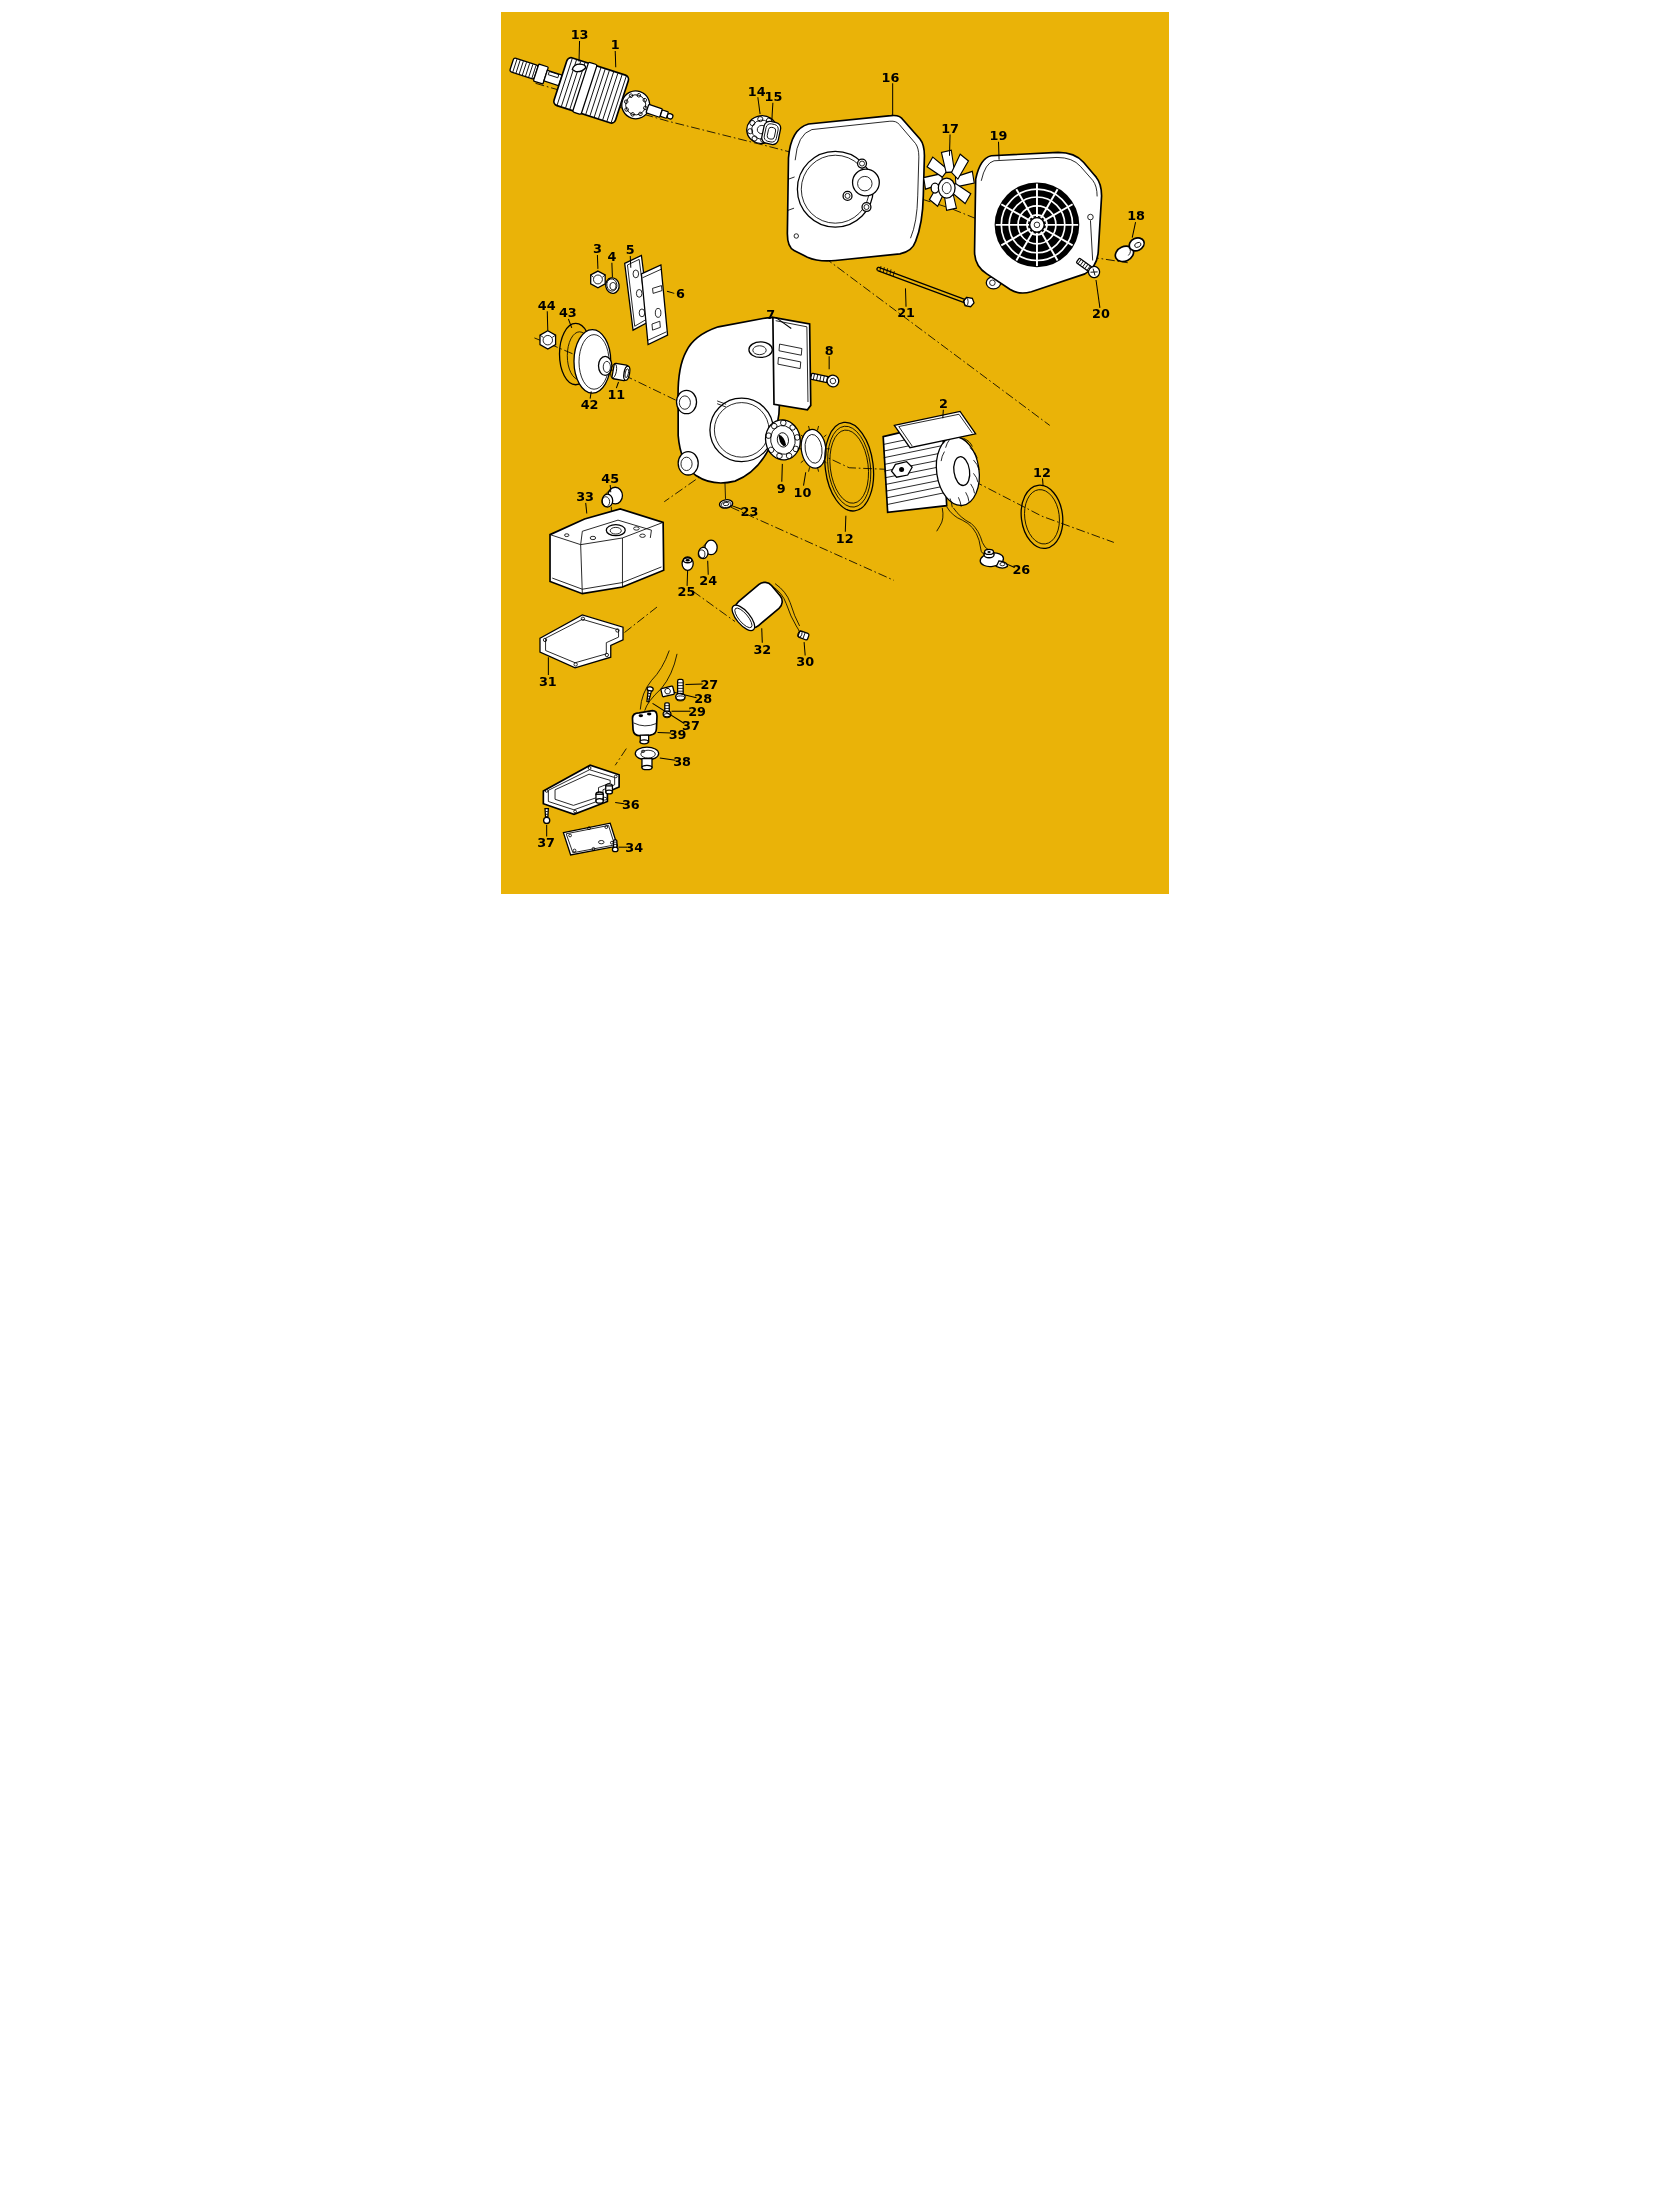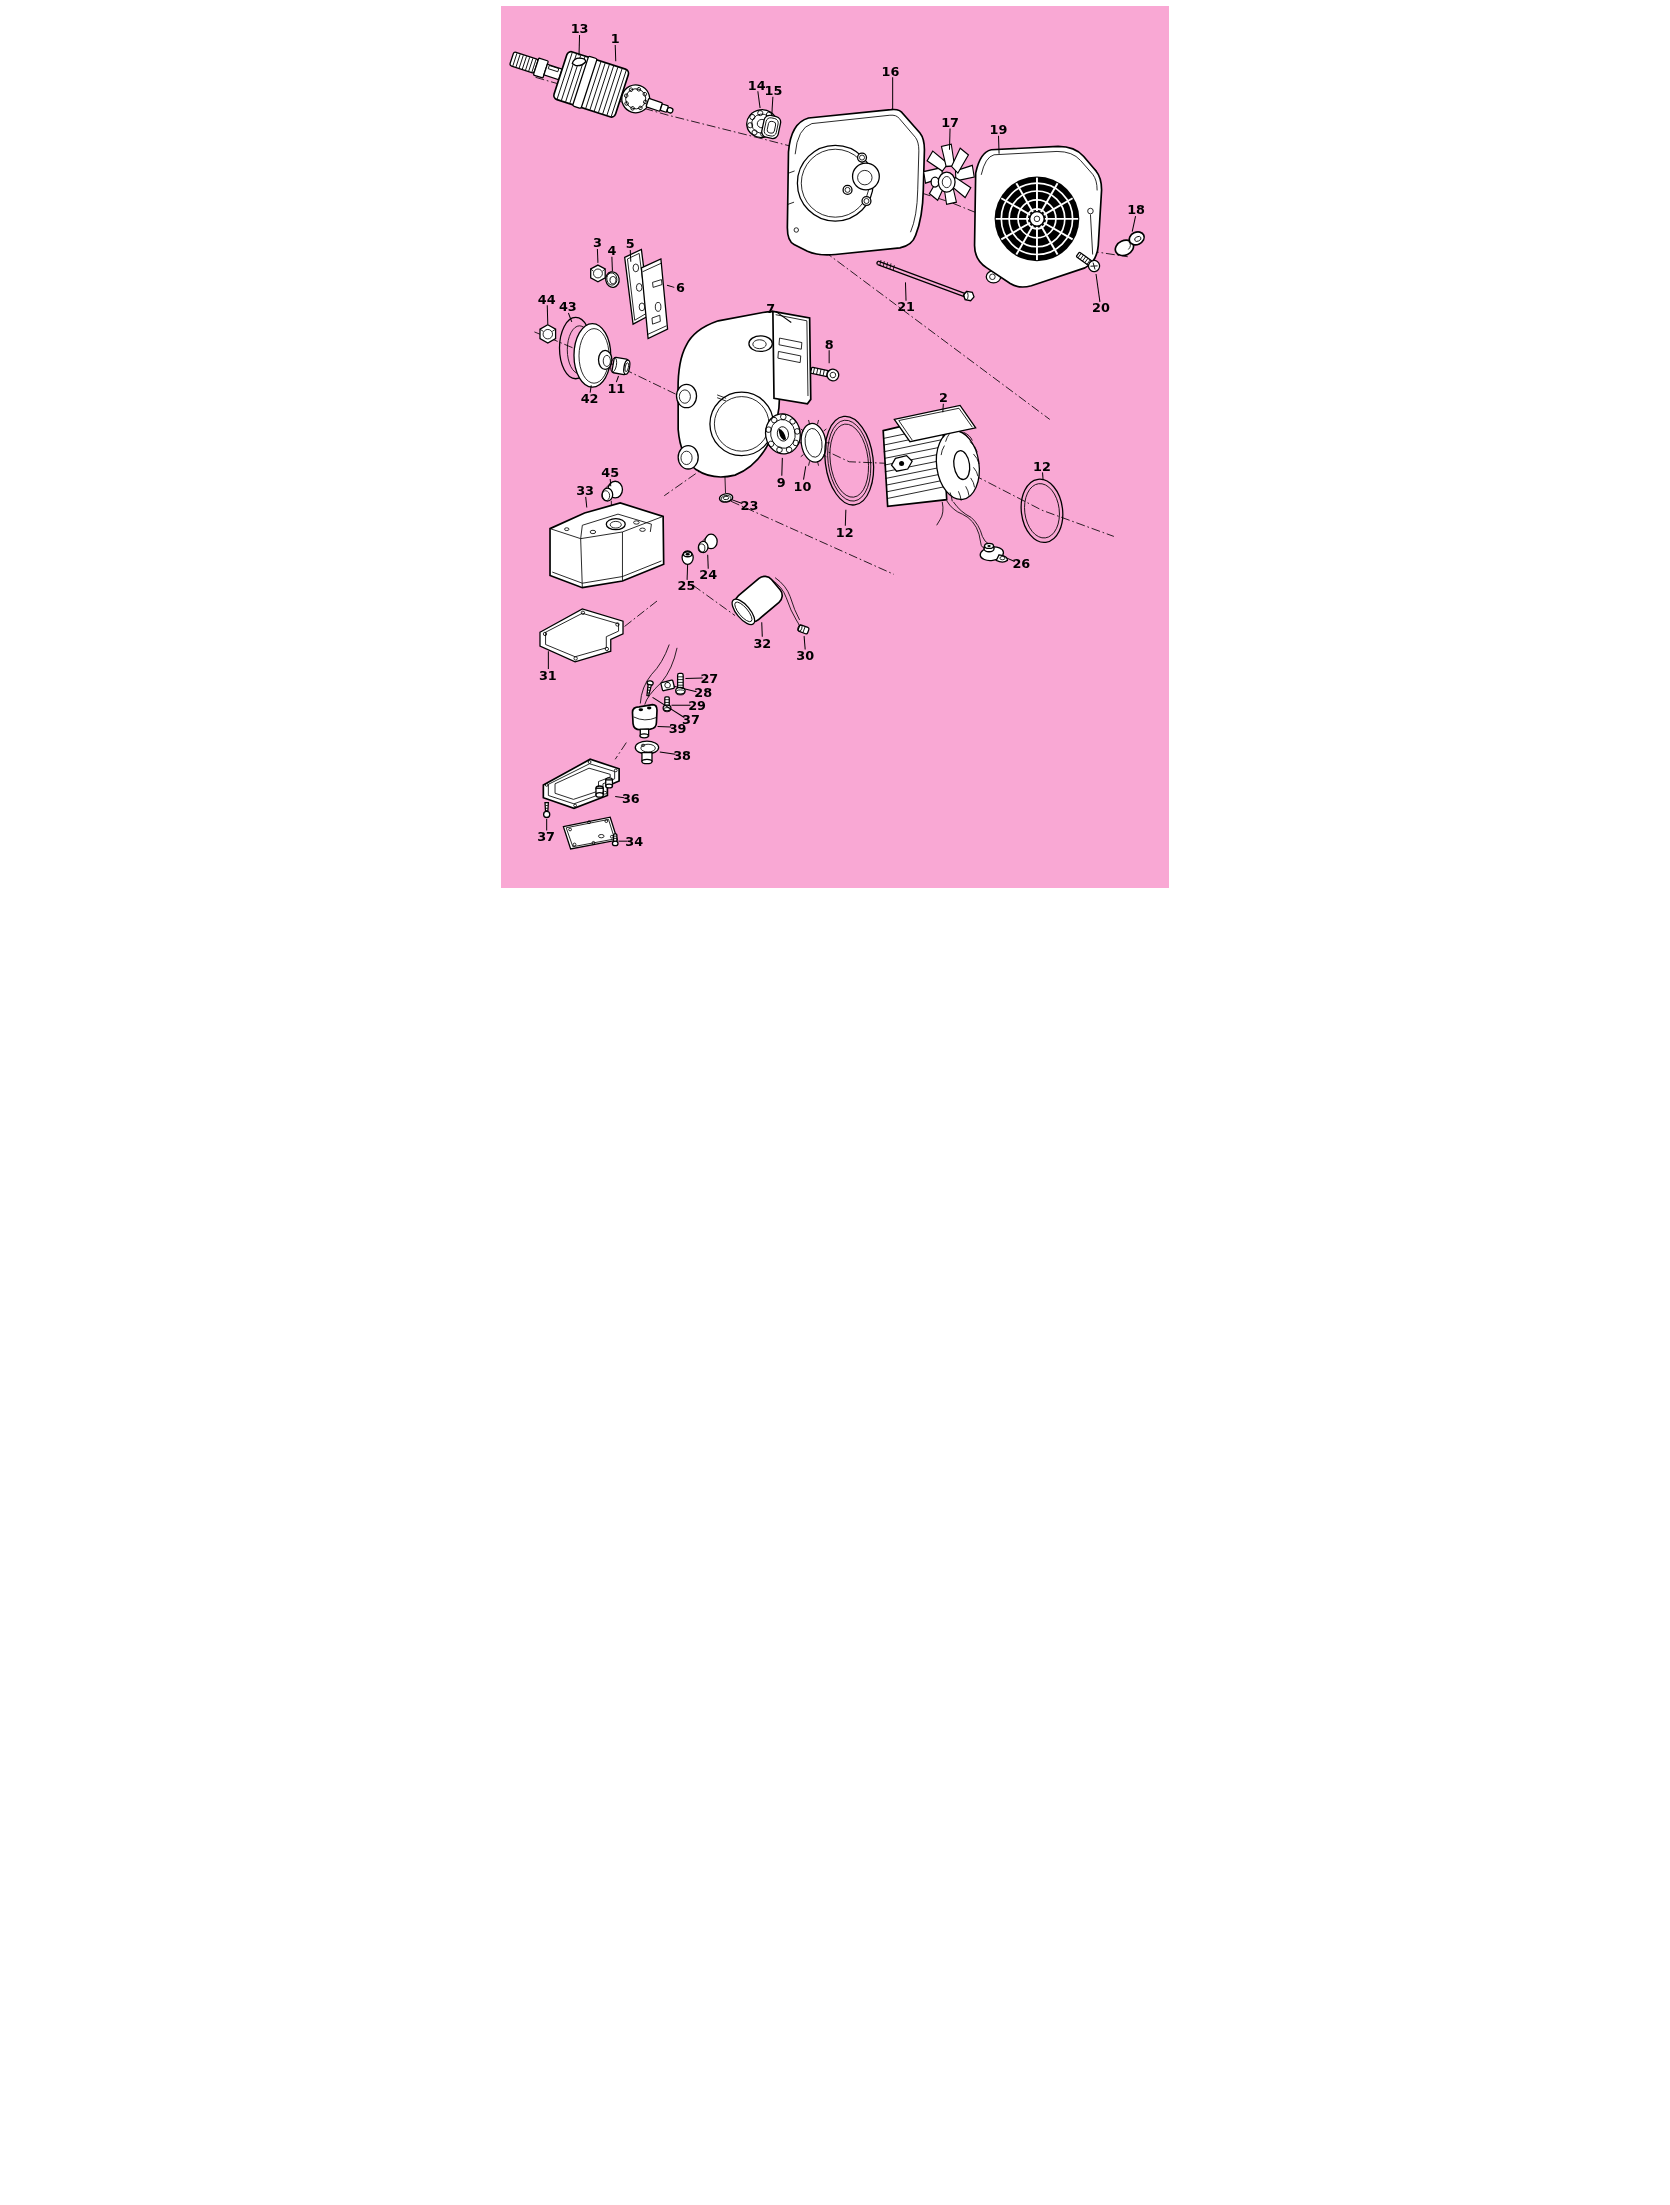--- a/index.html
+++ b/index.html
@@ -1,16 +1,16 @@
 <!DOCTYPE html>
 <html style="font-size:9px"><head>
 <meta charset="utf-8">
 <style>
   html,body{margin:0;padding:0;background:#fff;}
-  .page{position:relative;width:668px;height:882px;background:#f9a8d4;margin:6px auto;overflow:hidden;}
+  .page{position:relative;width:668px;height:882px;background:#eab308;margin:12px auto;overflow:hidden;}
   svg{display:block;}
   .part-num{font-family:"DejaVu Sans","Liberation Sans",sans-serif;font-weight:700;font-size:23px;fill:#000;text-anchor:middle;}
   .leader{fill:none;stroke:#000;stroke-width:1.8;}
   .cl{fill:none;stroke:#000;stroke-width:1.5;stroke-dasharray:16 5 3 5;}
   .ln{fill:none;stroke:#000;stroke-width:2.3;}
   .lt{fill:none;stroke:#000;stroke-width:1.5;}
   .wf{fill:#fff;stroke:#000;stroke-width:2.3;}
   .wf3{fill:#fff;stroke:#000;stroke-width:3;}
   .bk{fill:#000;stroke:none;}
   .wln{fill:none;stroke:#fff;stroke-width:3;}

